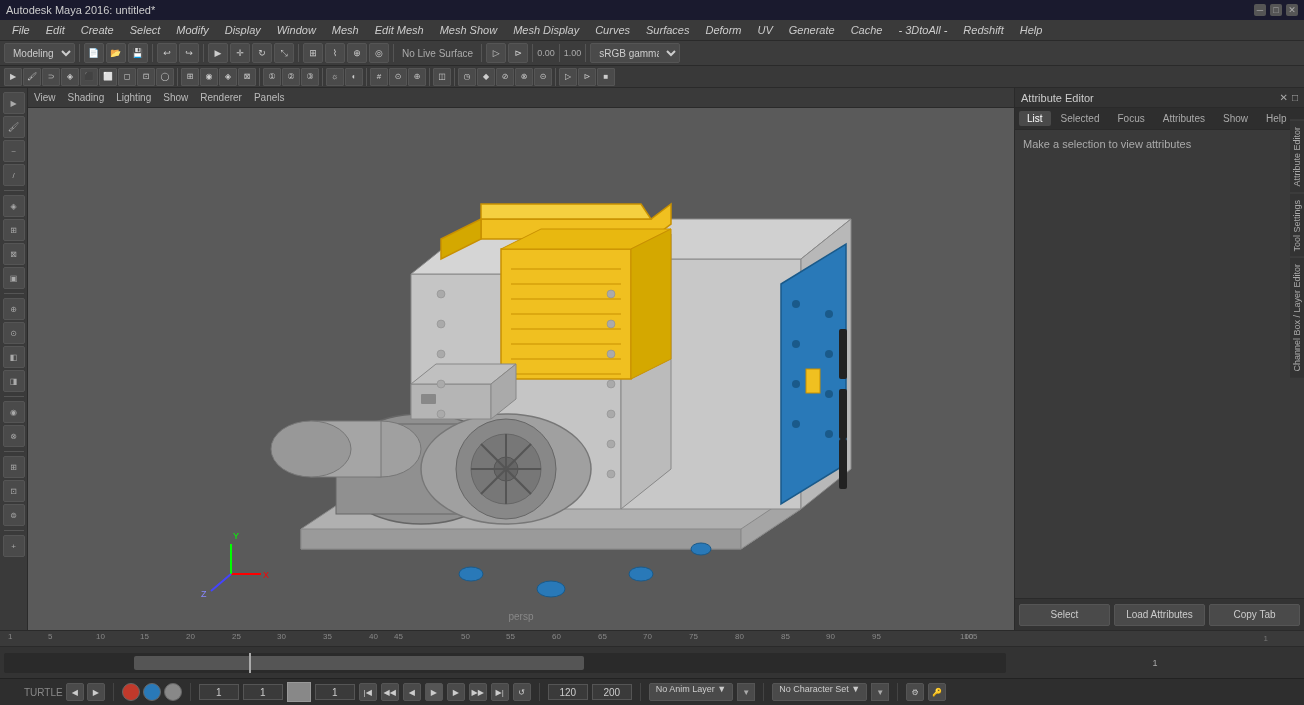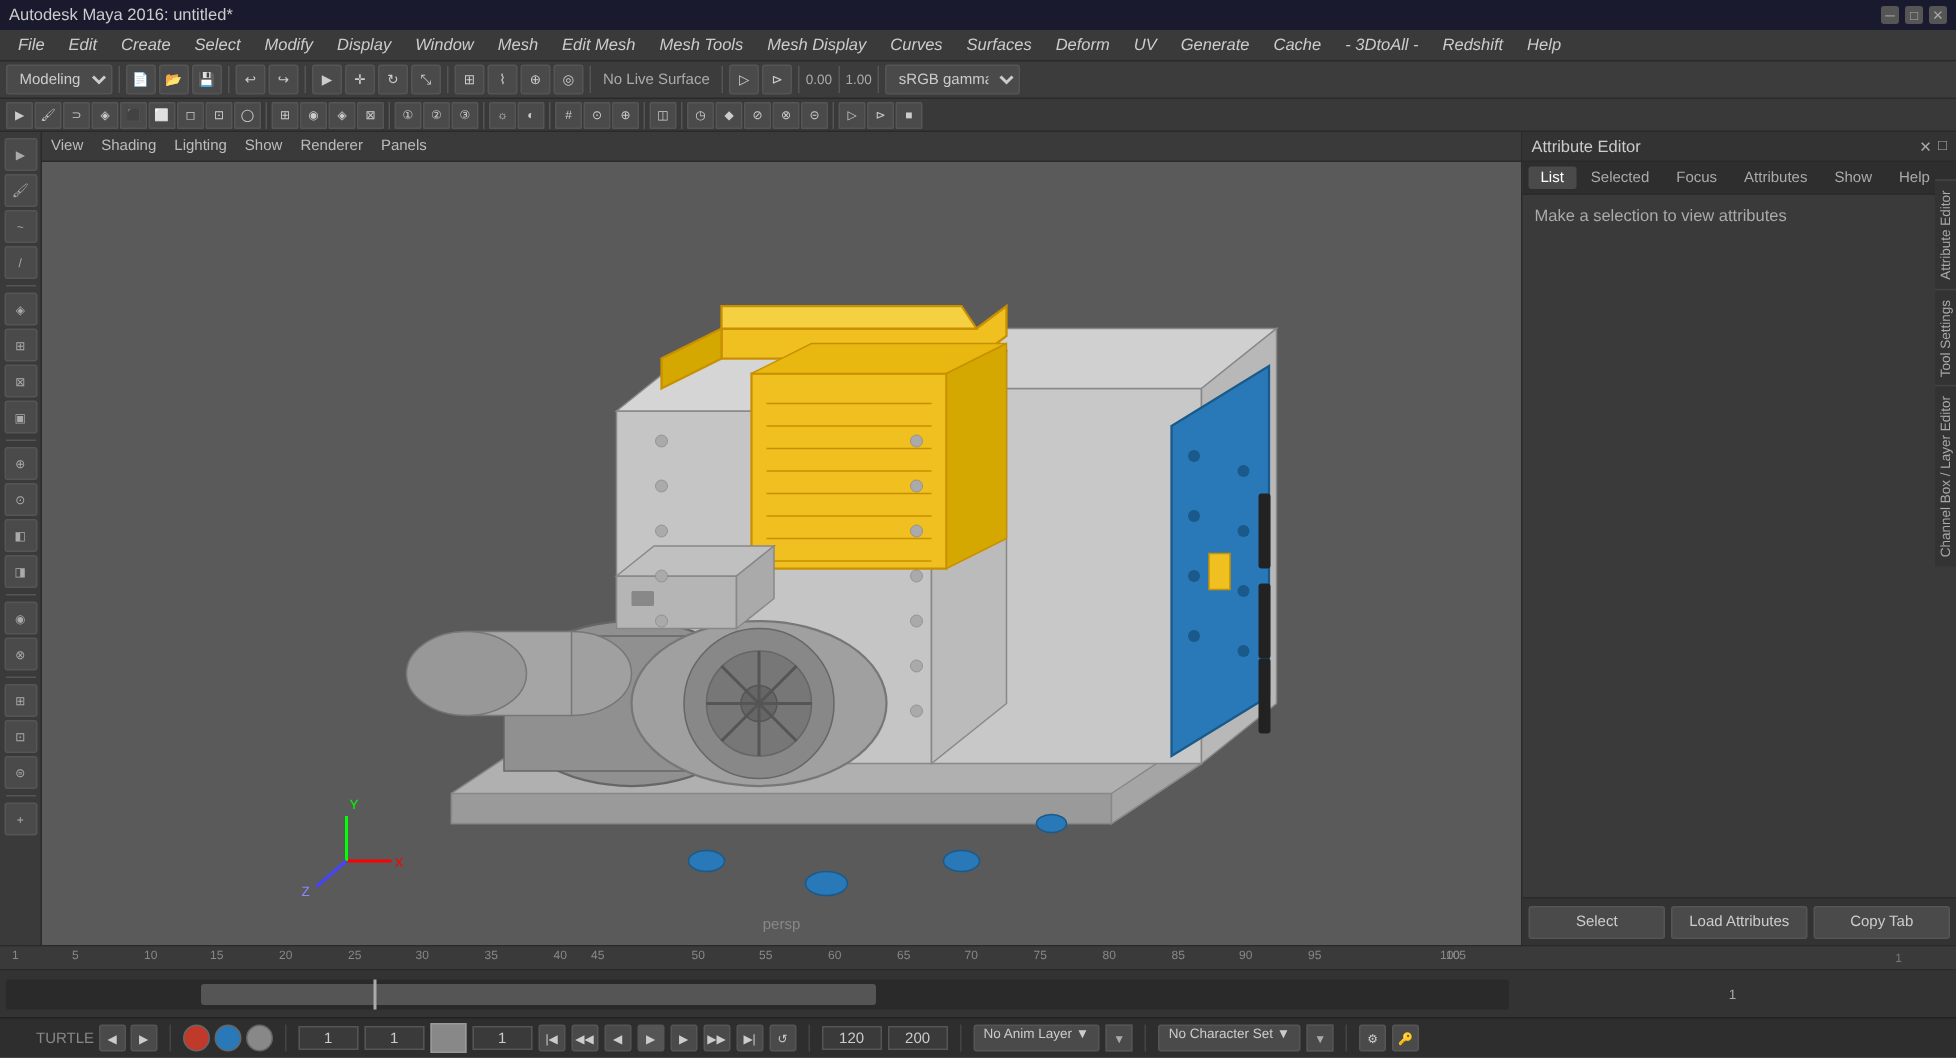--- a/index.html
+++ b/index.html
@@ -157,21 +157,21 @@
 <div id="menubar">
   <span class="menu-item">File</span>
   <span class="menu-item">Edit</span>
   <span class="menu-item">Create</span>
   <span class="menu-item">Select</span>
   <span class="menu-item">Modify</span>
   <span class="menu-item">Display</span>
   <span class="menu-item">Window</span>
   <span class="menu-item">Mesh</span>
   <span class="menu-item">Edit Mesh</span>
-  <span class="menu-item">Mesh Tools</span>
+  <span class="menu-item">Mesh Show</span>
   <span class="menu-item">Mesh Display</span>
   <span class="menu-item">Curves</span>
   <span class="menu-item">Surfaces</span>
   <span class="menu-item">Deform</span>
   <span class="menu-item">UV</span>
   <span class="menu-item">Generate</span>
   <span class="menu-item">Cache</span>
   <span class="menu-item">- 3DtoAll -</span>
   <span class="menu-item">Redshift</span>
   <span class="menu-item">Help</span>

